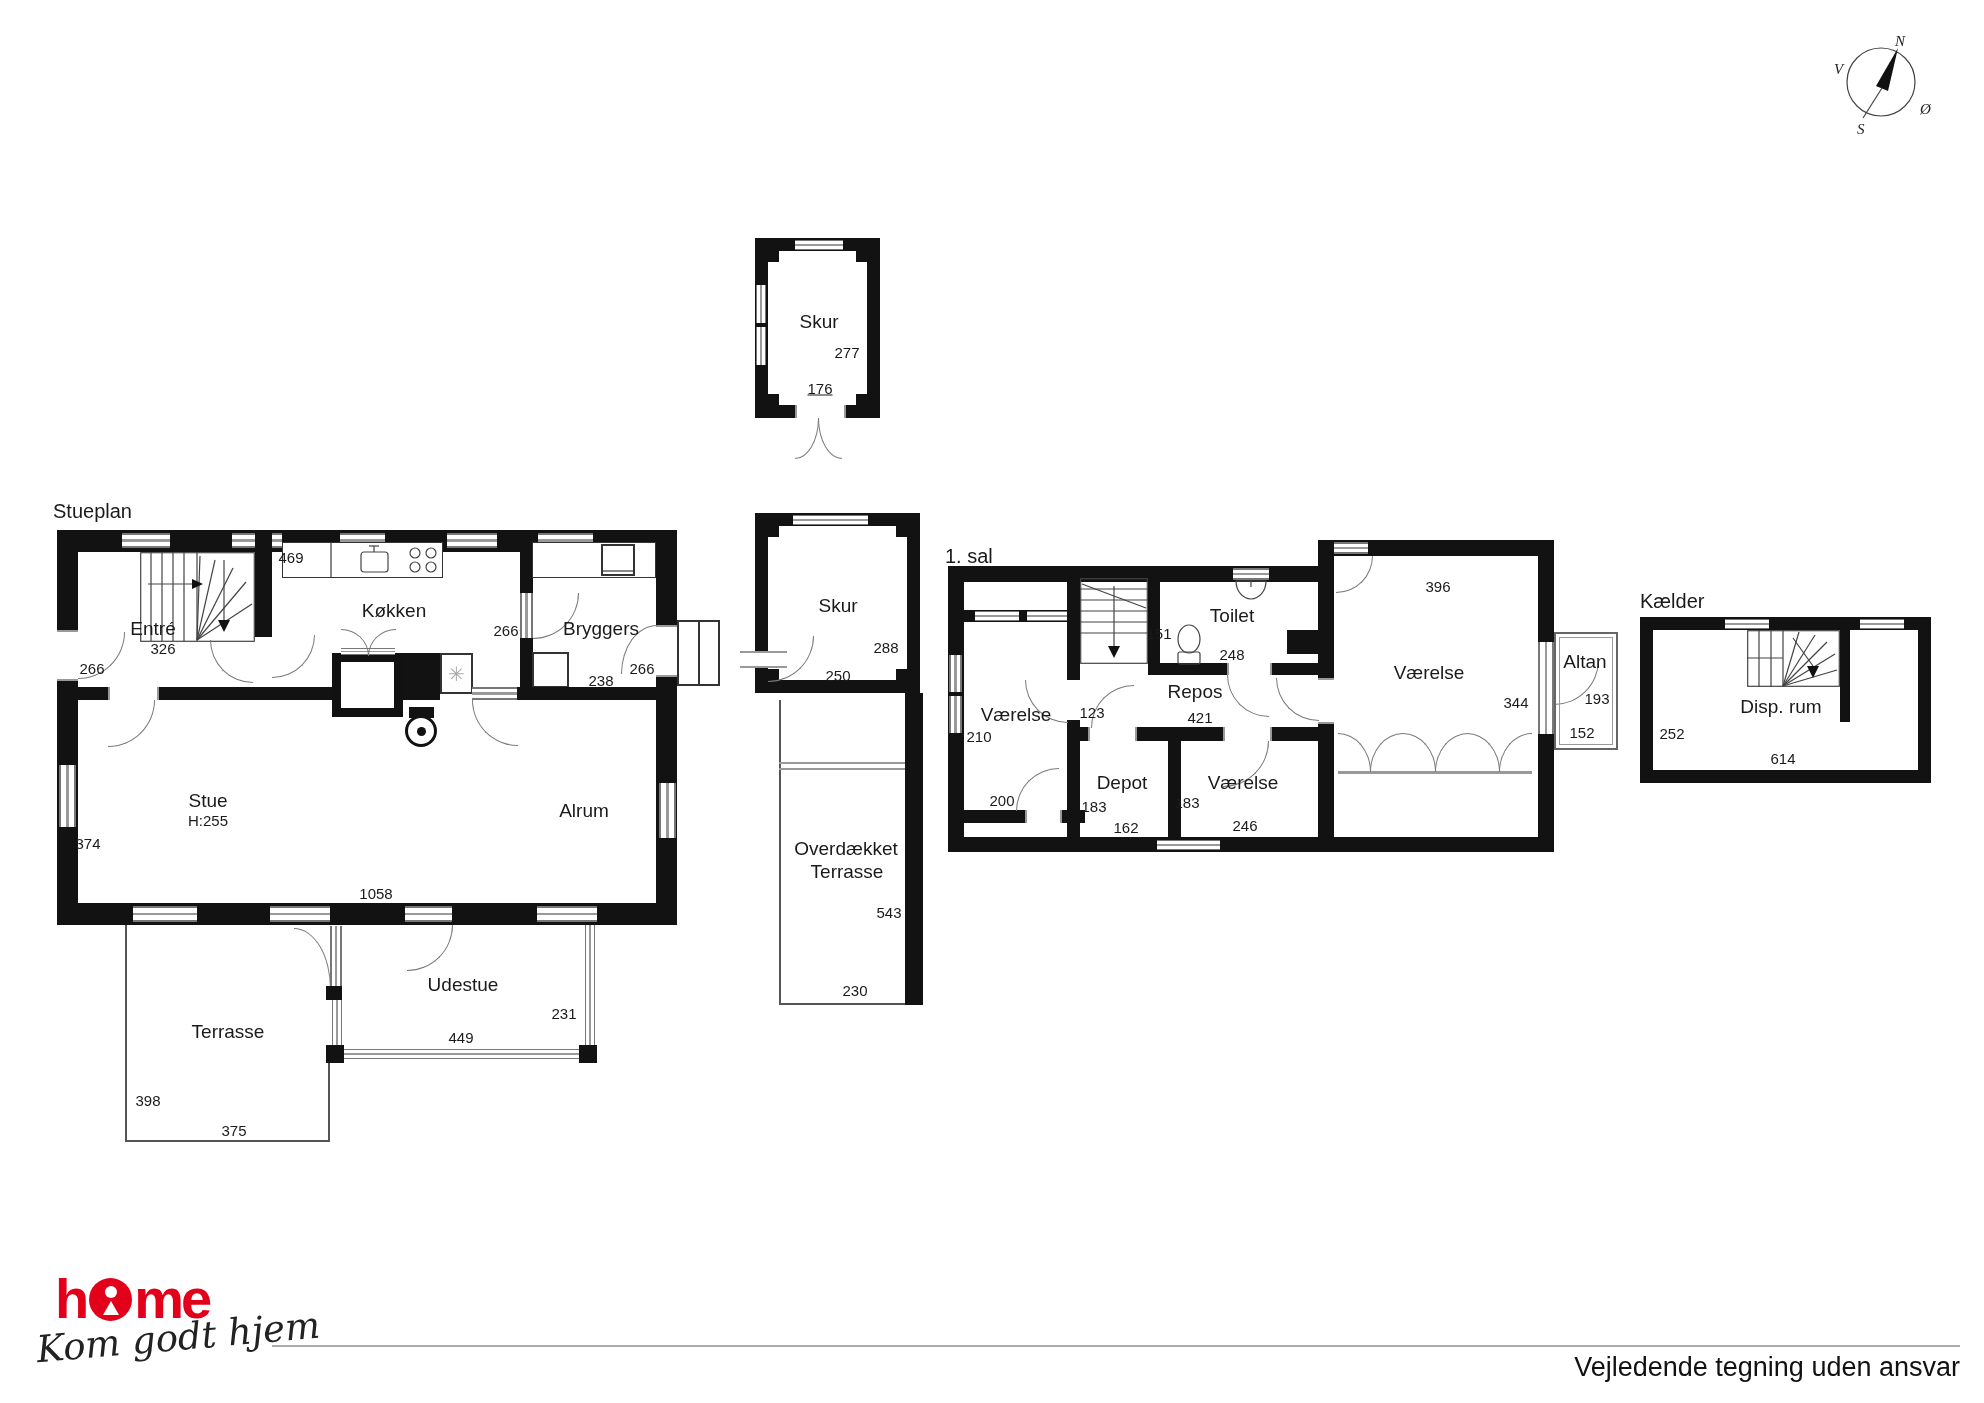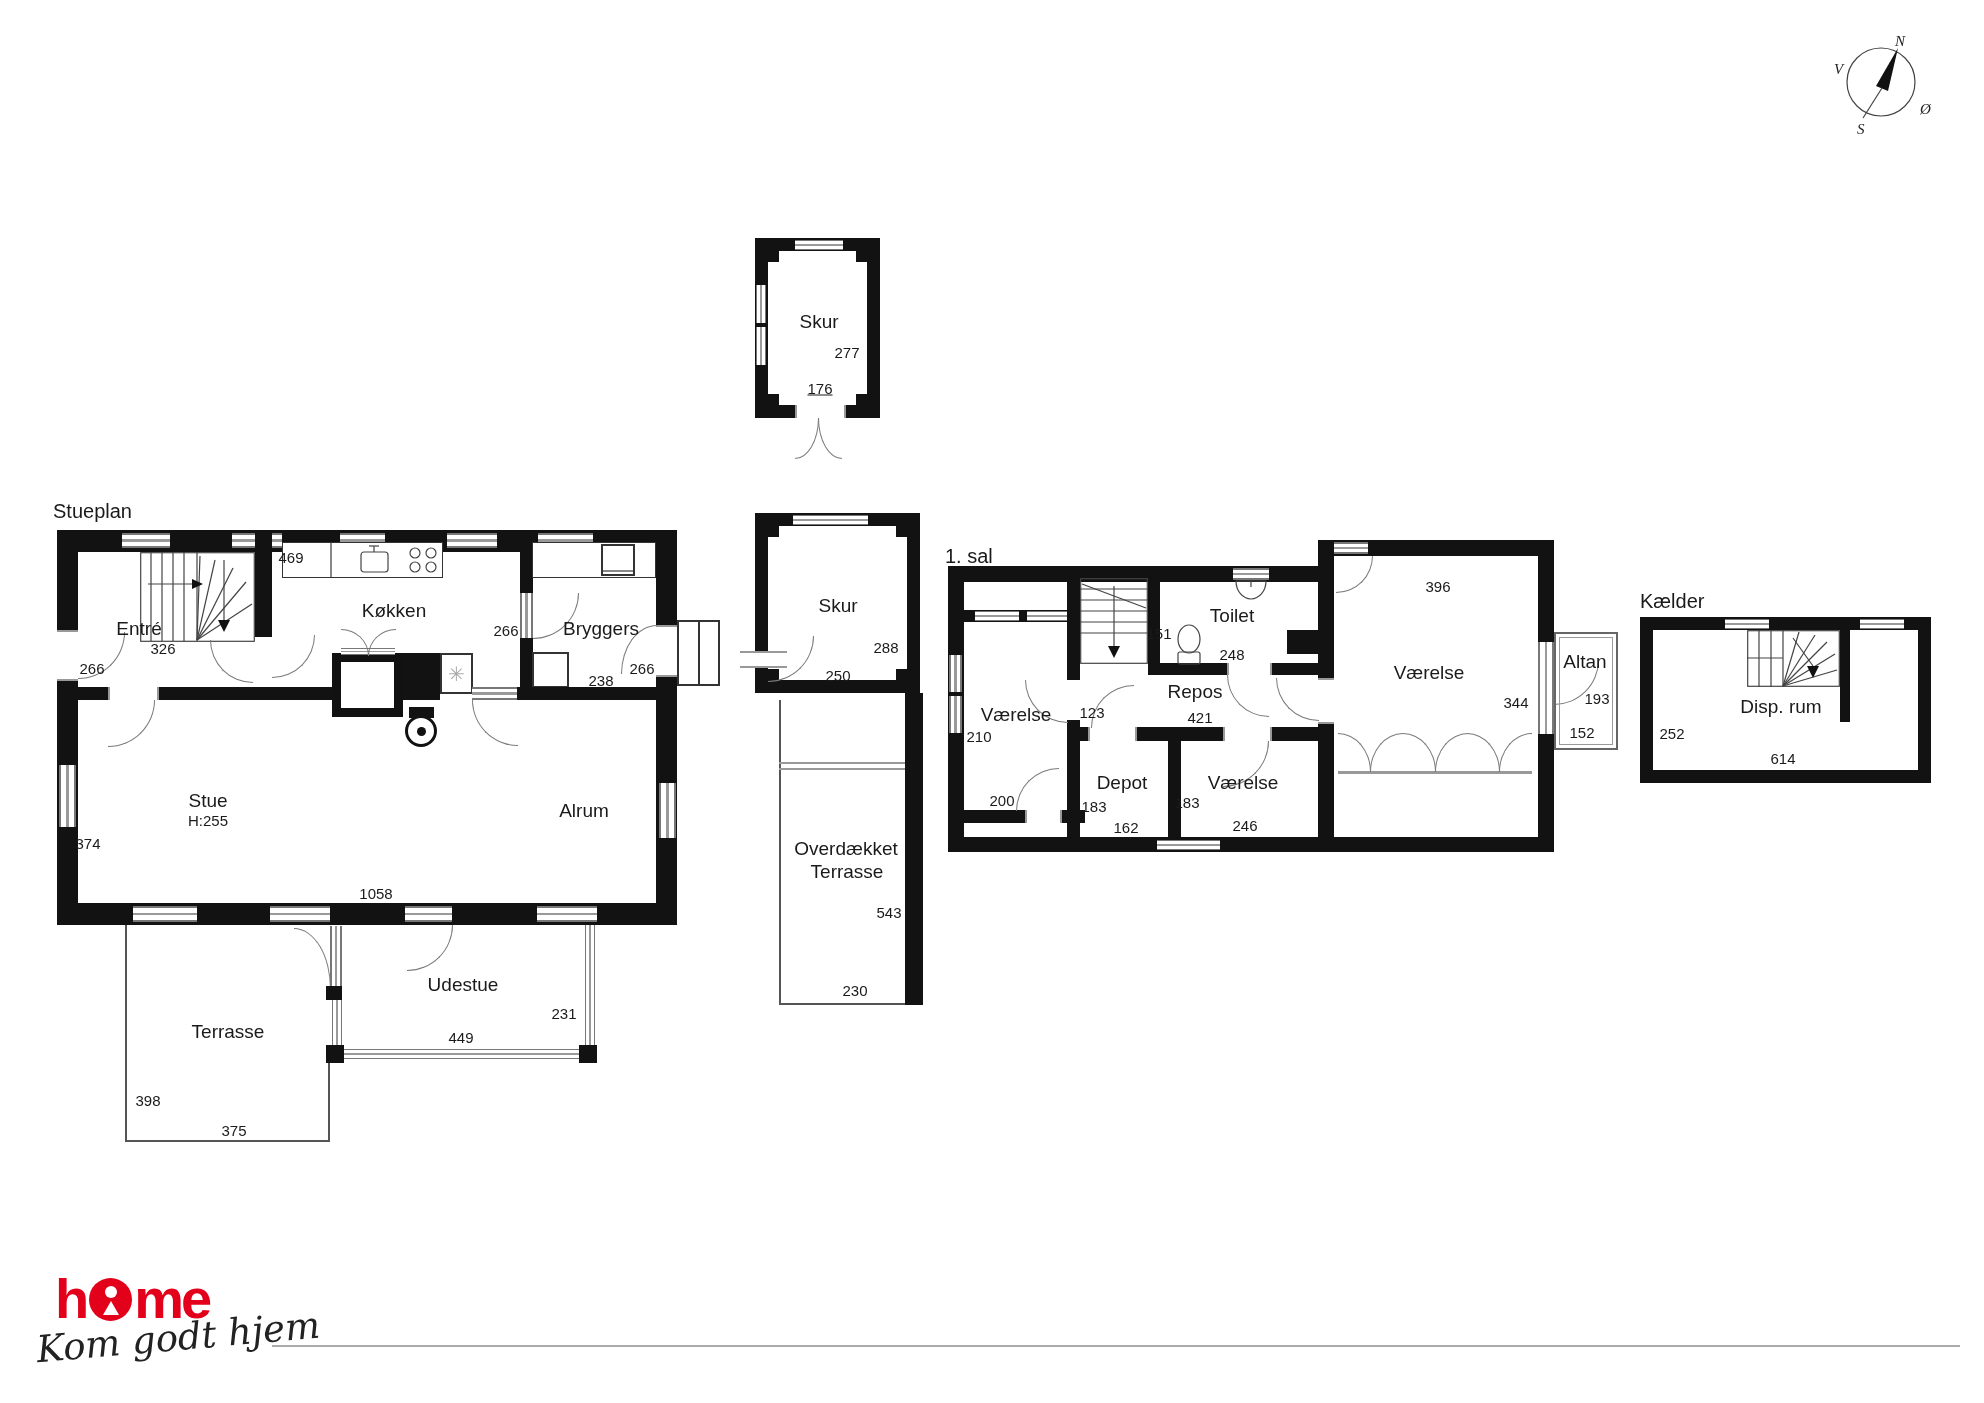--- a/index.html
+++ b/index.html
@@ -158,21 +158,21 @@
   <div class="box" style="left:440px;top:653px;width:33px;height:41px;display:flex;align-items:center;justify-content:center;">
     <span style="color:#aaa;font-size:20px;">✳</span>
   </div>
   <div class="w" style="left:517px;top:687px;width:139px;height:13px;"></div>
   <div class="wnh" style="left:472px;top:687px;width:45px;height:13px;"></div>
   <div class="arc arc-tr" style="left:472px;top:700px;width:45px;height:45px;"></div>
   <div class="fireplace" style="left:405px;top:715px;"></div>
   <div class="w" style="left:409px;top:707px;width:25px;height:11px;"></div>
   <div class="fdot" style="left:417px;top:727px;"></div>
 
-  <div class="lbl" style="left:139px;top:629px;">Entré</div>
+  <div class="lbl" style="left:153px;top:629px;">Entré</div>
   <div class="lbl dim" style="left:92px;top:668px;">266</div>
   <div class="lbl dim" style="left:163px;top:648px;">326</div>
   <div class="lbl" style="left:394px;top:611px;">Køkken</div>
   <div class="lbl dim" style="left:291px;top:557px;">469</div>
   <div class="lbl dim" style="left:506px;top:630px;">266</div>
   <div class="lbl" style="left:601px;top:629px;">Bryggers</div>
   <div class="lbl dim" style="left:601px;top:680px;">238</div>
   <div class="lbl dim" style="left:642px;top:668px;">266</div>
   <div class="lbl" style="left:208px;top:801px;">Stue</div>
   <div class="lbl dim" style="left:208px;top:820px;">H:255</div>
@@ -351,14 +351,15 @@
   <div class="logo" style="left:55px;top:1266px;">
     <span>h</span>
       <span class="keyhole-o">
         <span class="kh-circle"></span>
         <span class="kh-stem"></span>
       </span>
       <span>me</span>
   </div>
   <div class="tagline" style="left:36px;top:1316px;">Kom godt hjem</div>
   <div class="gline" style="left:272px;top:1345px;width:1688px;height:2px;background:#aaa;"></div>
+  <div class="disclaimer" style="right:24px;top:1352px;">Vejledende tegning uden ansvar</div>
 
 </div>
 
 </body></html>

